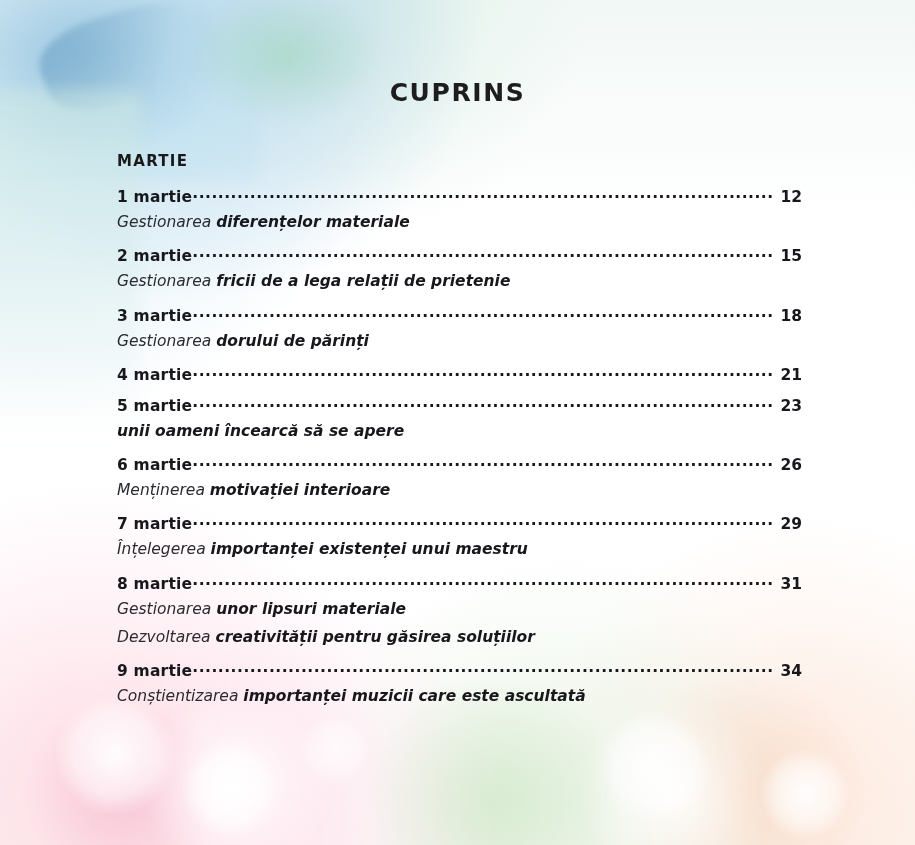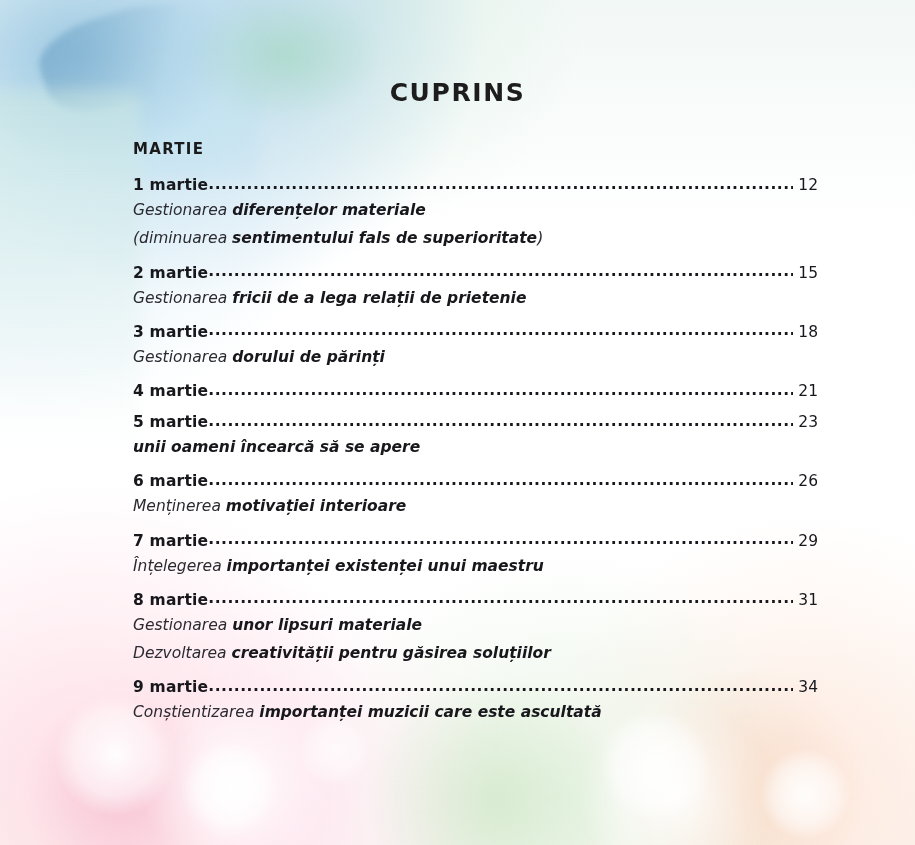--- a/index.html
+++ b/index.html
@@ -119,41 +119,39 @@
     text-align: center;
     font-family: "DejaVu Sans", sans-serif;
     font-weight: 700;
     font-size: 25px;
     letter-spacing: 1.6px;
     color: #1d1d1d;
   }
 
   #toc-body {
     position: absolute;
-    top: 140px;
+    top: 152px;
     left: 117px;
     width: 685px;
-    margin-left: 16px;
   }
 
   .month-heading {
     font-size: 15px;
     font-weight: 700;
     letter-spacing: 1.3px;
     color: #1a1a1a;
     margin-bottom: 18px;
   }
 
   .entry {
     margin-bottom: 13px;
   }
 
   .entry-line {
     display: flex;
-    align-items: flex-end;
     width: 100%;
     font-size: 15.5px;
     font-weight: 700;
     color: #17171c;
   }
   .entry-day {
     white-space: nowrap;
     letter-spacing: .2px;
   }
   .entry-dots {
@@ -163,21 +161,21 @@
     color: #17171c;
     font-size: 15.5px;
     letter-spacing: 0.5px;
     margin: 0 1px 0 0;
     line-height: 1;
     position: relative;
     top: -2px;
   }
   .entry-page {
     white-space: nowrap;
-    font-weight: 400;
+    font-weight: 700;
     font-size: 15.5px;
     color: #17171c;
     padding-left: 4px;
   }
 
   .entry-desc {
     margin-top: 5px;
     font-size: 15.5px;
     line-height: 1.5;
     color: #2a2a30;
@@ -215,21 +213,20 @@
     <div id="toc-body">
       <div class="month-heading">MARTIE</div>
       <div id="entries">
           <div class="entry">
             <div class="entry-line">
               <span class="entry-day">1 martie</span>
               <span class="entry-dots">........................................................................................................................................................</span>
               <span class="entry-page">12</span>
             </div>
             <div class="entry-desc"><span>Gestionarea </span><b>diferențelor materiale</b></div>
-            <div class="entry-desc"><span>(diminuarea </span><b>sentimentului fals de superioritate</b><span>)</span></div>
           </div>
           <div class="entry">
             <div class="entry-line">
               <span class="entry-day">2 martie</span>
               <span class="entry-dots">........................................................................................................................................................</span>
               <span class="entry-page">15</span>
             </div>
             <div class="entry-desc"><span>Gestionarea </span><b>fricii de a lega relații de prietenie</b></div>
           </div>
           <div class="entry">

